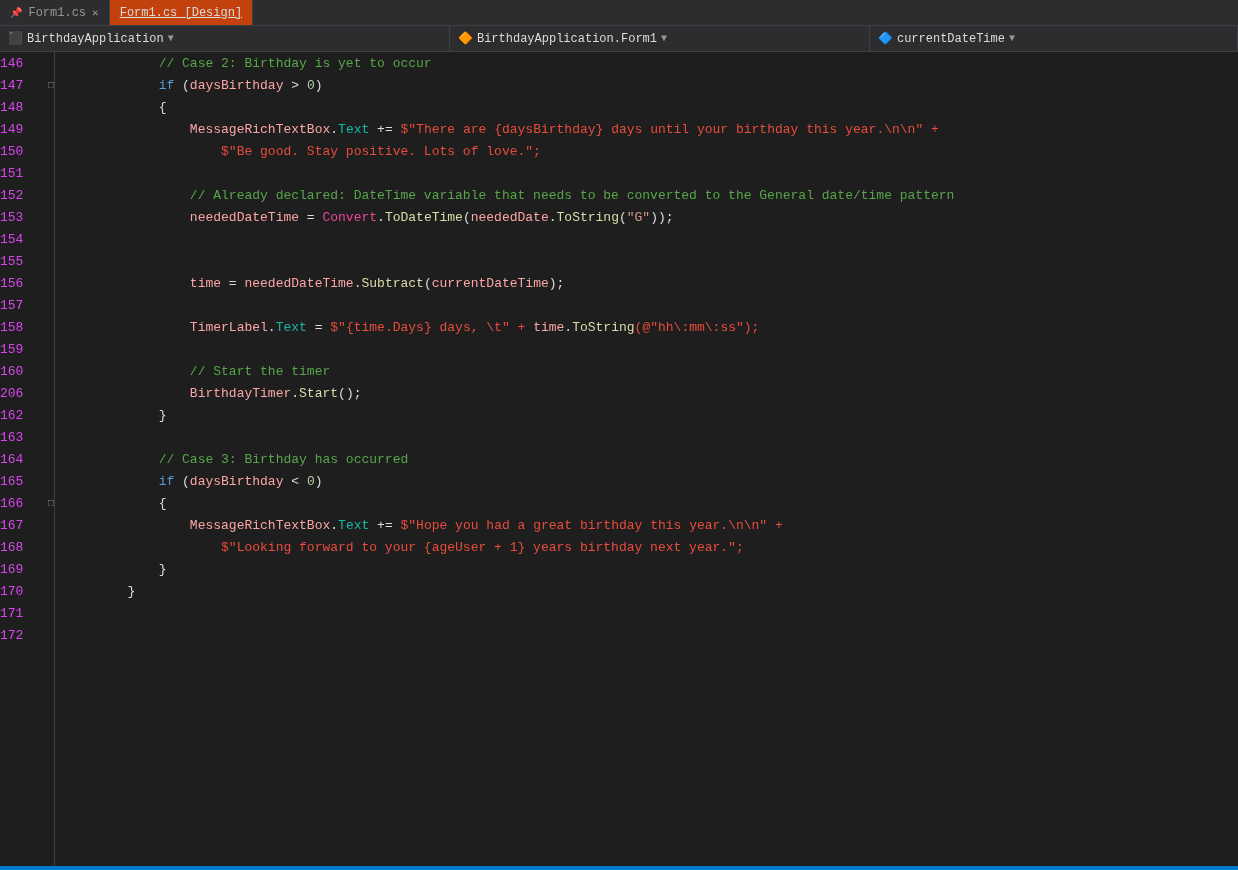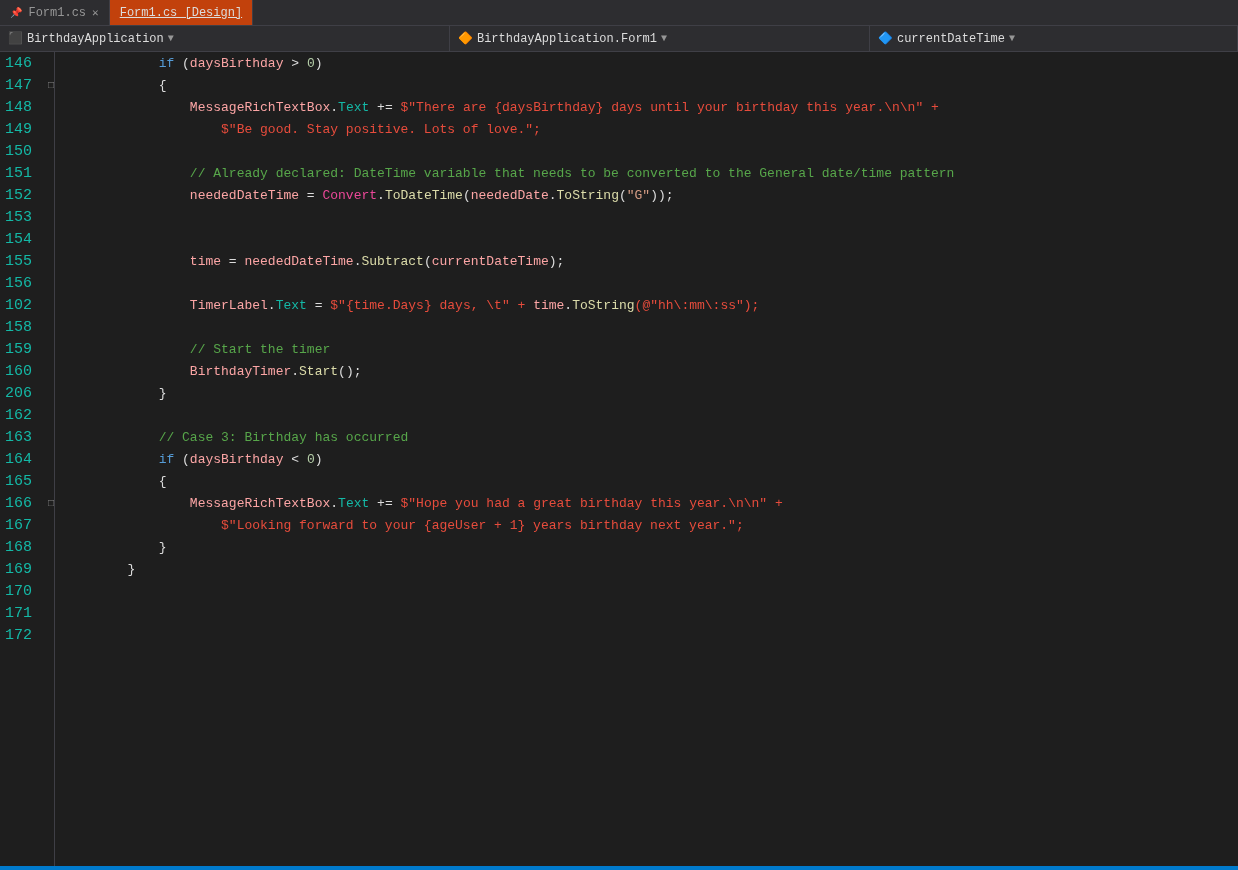--- a/index.html
+++ b/index.html
@@ -83,24 +83,24 @@
       flex-shrink: 0;
       border-right: 1px solid #3f3f46;
     }
     .line-row {
       display: flex;
       height: 22px;
       align-items: center;
     }
     .line-num {
       width: 45px;
-      text-align: center;
+      text-align: left;
       padding-right: 8px;
-      color: #14b8a6;
-      font-size: 15px;
+      color: #d946ef;
+      font-size: 13px;
       user-select: none;
       flex-shrink: 0;
     }
     .collapse-btn {
       width: 12px;
       text-align: center;
       color: #858585;
       font-size: 10px;
       cursor: pointer;
       flex-shrink: 0;
@@ -214,21 +214,21 @@
       </div>
       <div class="line-row">
         <span class="line-num">155</span>
         <span class="collapse-btn"></span>
       </div>
       <div class="line-row">
         <span class="line-num">156</span>
         <span class="collapse-btn"></span>
       </div>
       <div class="line-row">
-        <span class="line-num">102</span>
+        <span class="line-num">157</span>
         <span class="collapse-btn"></span>
       </div>
       <div class="line-row">
         <span class="line-num">158</span>
         <span class="collapse-btn"></span>
       </div>
       <div class="line-row">
         <span class="line-num">159</span>
         <span class="collapse-btn"></span>
       </div>
@@ -280,20 +280,21 @@
         <span class="line-num">171</span>
         <span class="collapse-btn"></span>
       </div>
       <div class="line-row">
         <span class="line-num">172</span>
         <span class="collapse-btn"></span>
       </div>
     </div>
 
   <div class="code-content" id="code-content">
+      <div class="code-line"><span>            </span><span class="c-comment">// Case 2: Birthday is yet to occur</span></div>
       <div class="code-line"><span>            </span><span class="c-kw">if</span><span class="c-punct"> (</span><span class="c-var">daysBirthday</span><span class="c-punct"> &gt; </span><span class="c-num">0</span><span class="c-punct">)</span></div>
       <div class="code-line"><span>            </span><span class="c-punct">{</span></div>
       <div class="code-line"><span>                </span><span class="c-var">MessageRichTextBox</span><span class="c-punct">.</span><span class="c-prop">Text</span><span class="c-punct"> += </span><span class="c-strred">$"There are {daysBirthday} days until your birthday this year.\n\n" +</span></div>
       <div class="code-line"><span>                    </span><span class="c-strred">$"Be good. Stay positive. Lots of love.";</span></div>
       <div class="code-line"></div>
       <div class="code-line"><span>                </span><span class="c-comment">// Already declared: DateTime variable that needs to be converted to the General date/time pattern</span></div>
       <div class="code-line"><span>                </span><span class="c-var">neededDateTime</span><span class="c-punct"> = </span><span class="c-type">Convert</span><span class="c-punct">.</span><span class="c-method">ToDateTime</span><span class="c-punct">(</span><span class="c-var">neededDate</span><span class="c-punct">.</span><span class="c-method">ToString</span><span class="c-punct">(</span><span class="c-strlit">"G"</span><span class="c-punct">));</span></div>
       <div class="code-line"></div>
       <div class="code-line"><span>                </span></div>
       <div class="code-line"><span>                </span><span class="c-var">time</span><span class="c-punct"> = </span><span class="c-var">neededDateTime</span><span class="c-punct">.</span><span class="c-method">Subtract</span><span class="c-punct">(</span><span class="c-var">currentDateTime</span><span class="c-punct">);</span></div>

